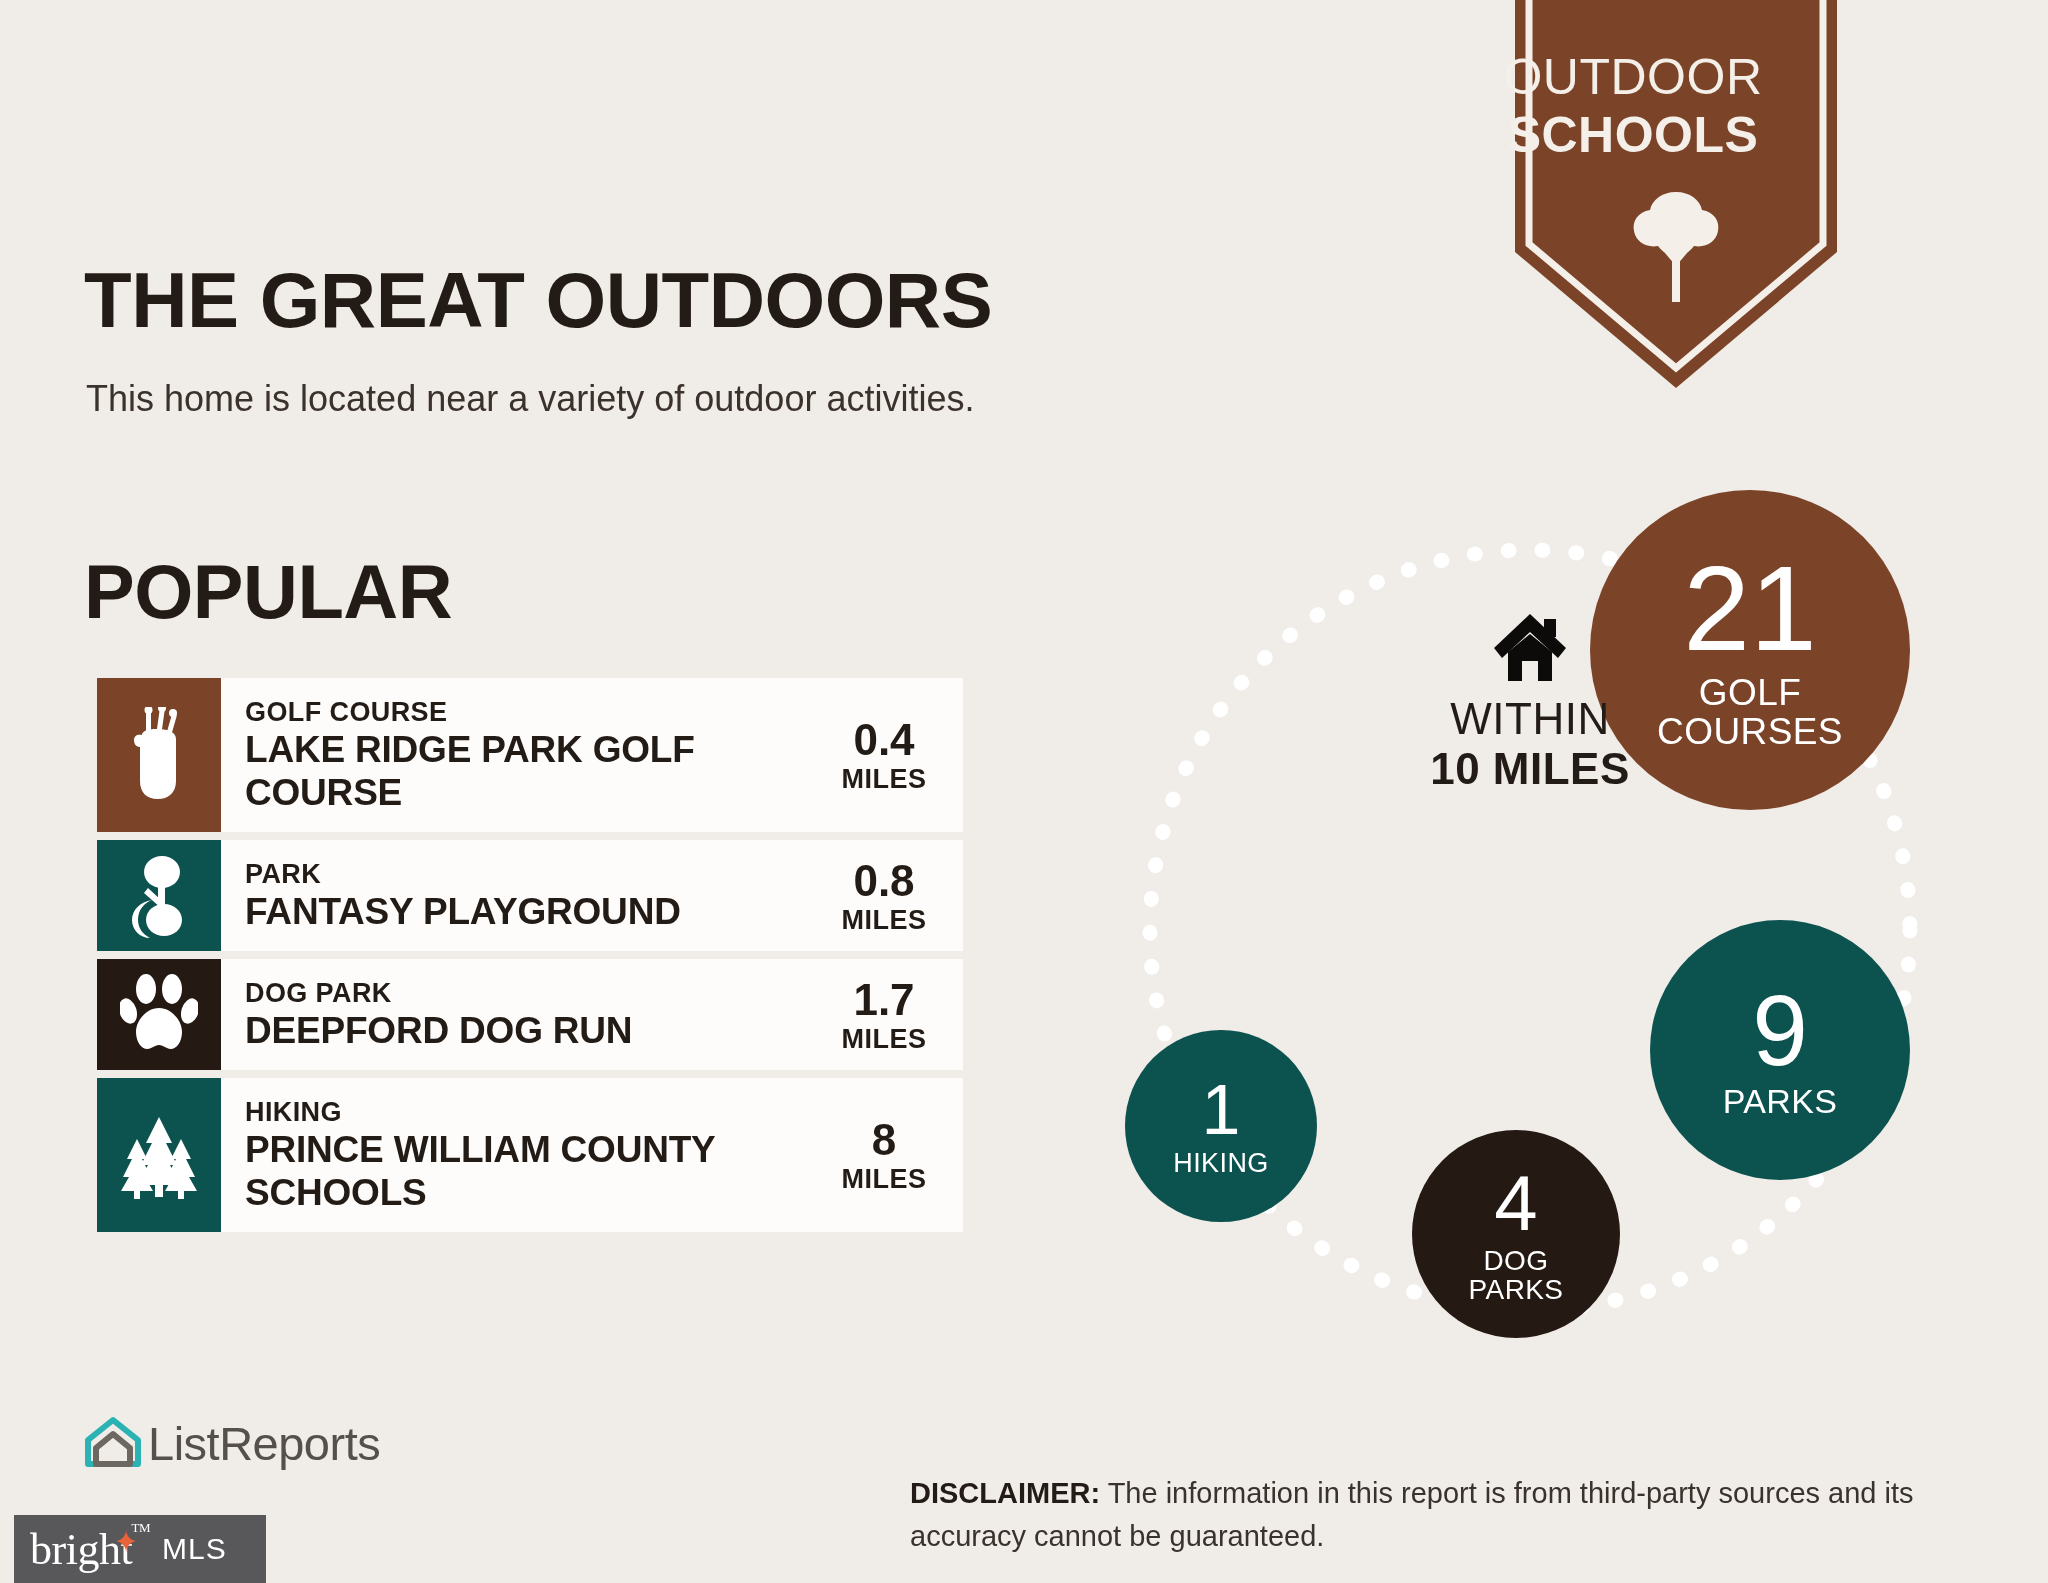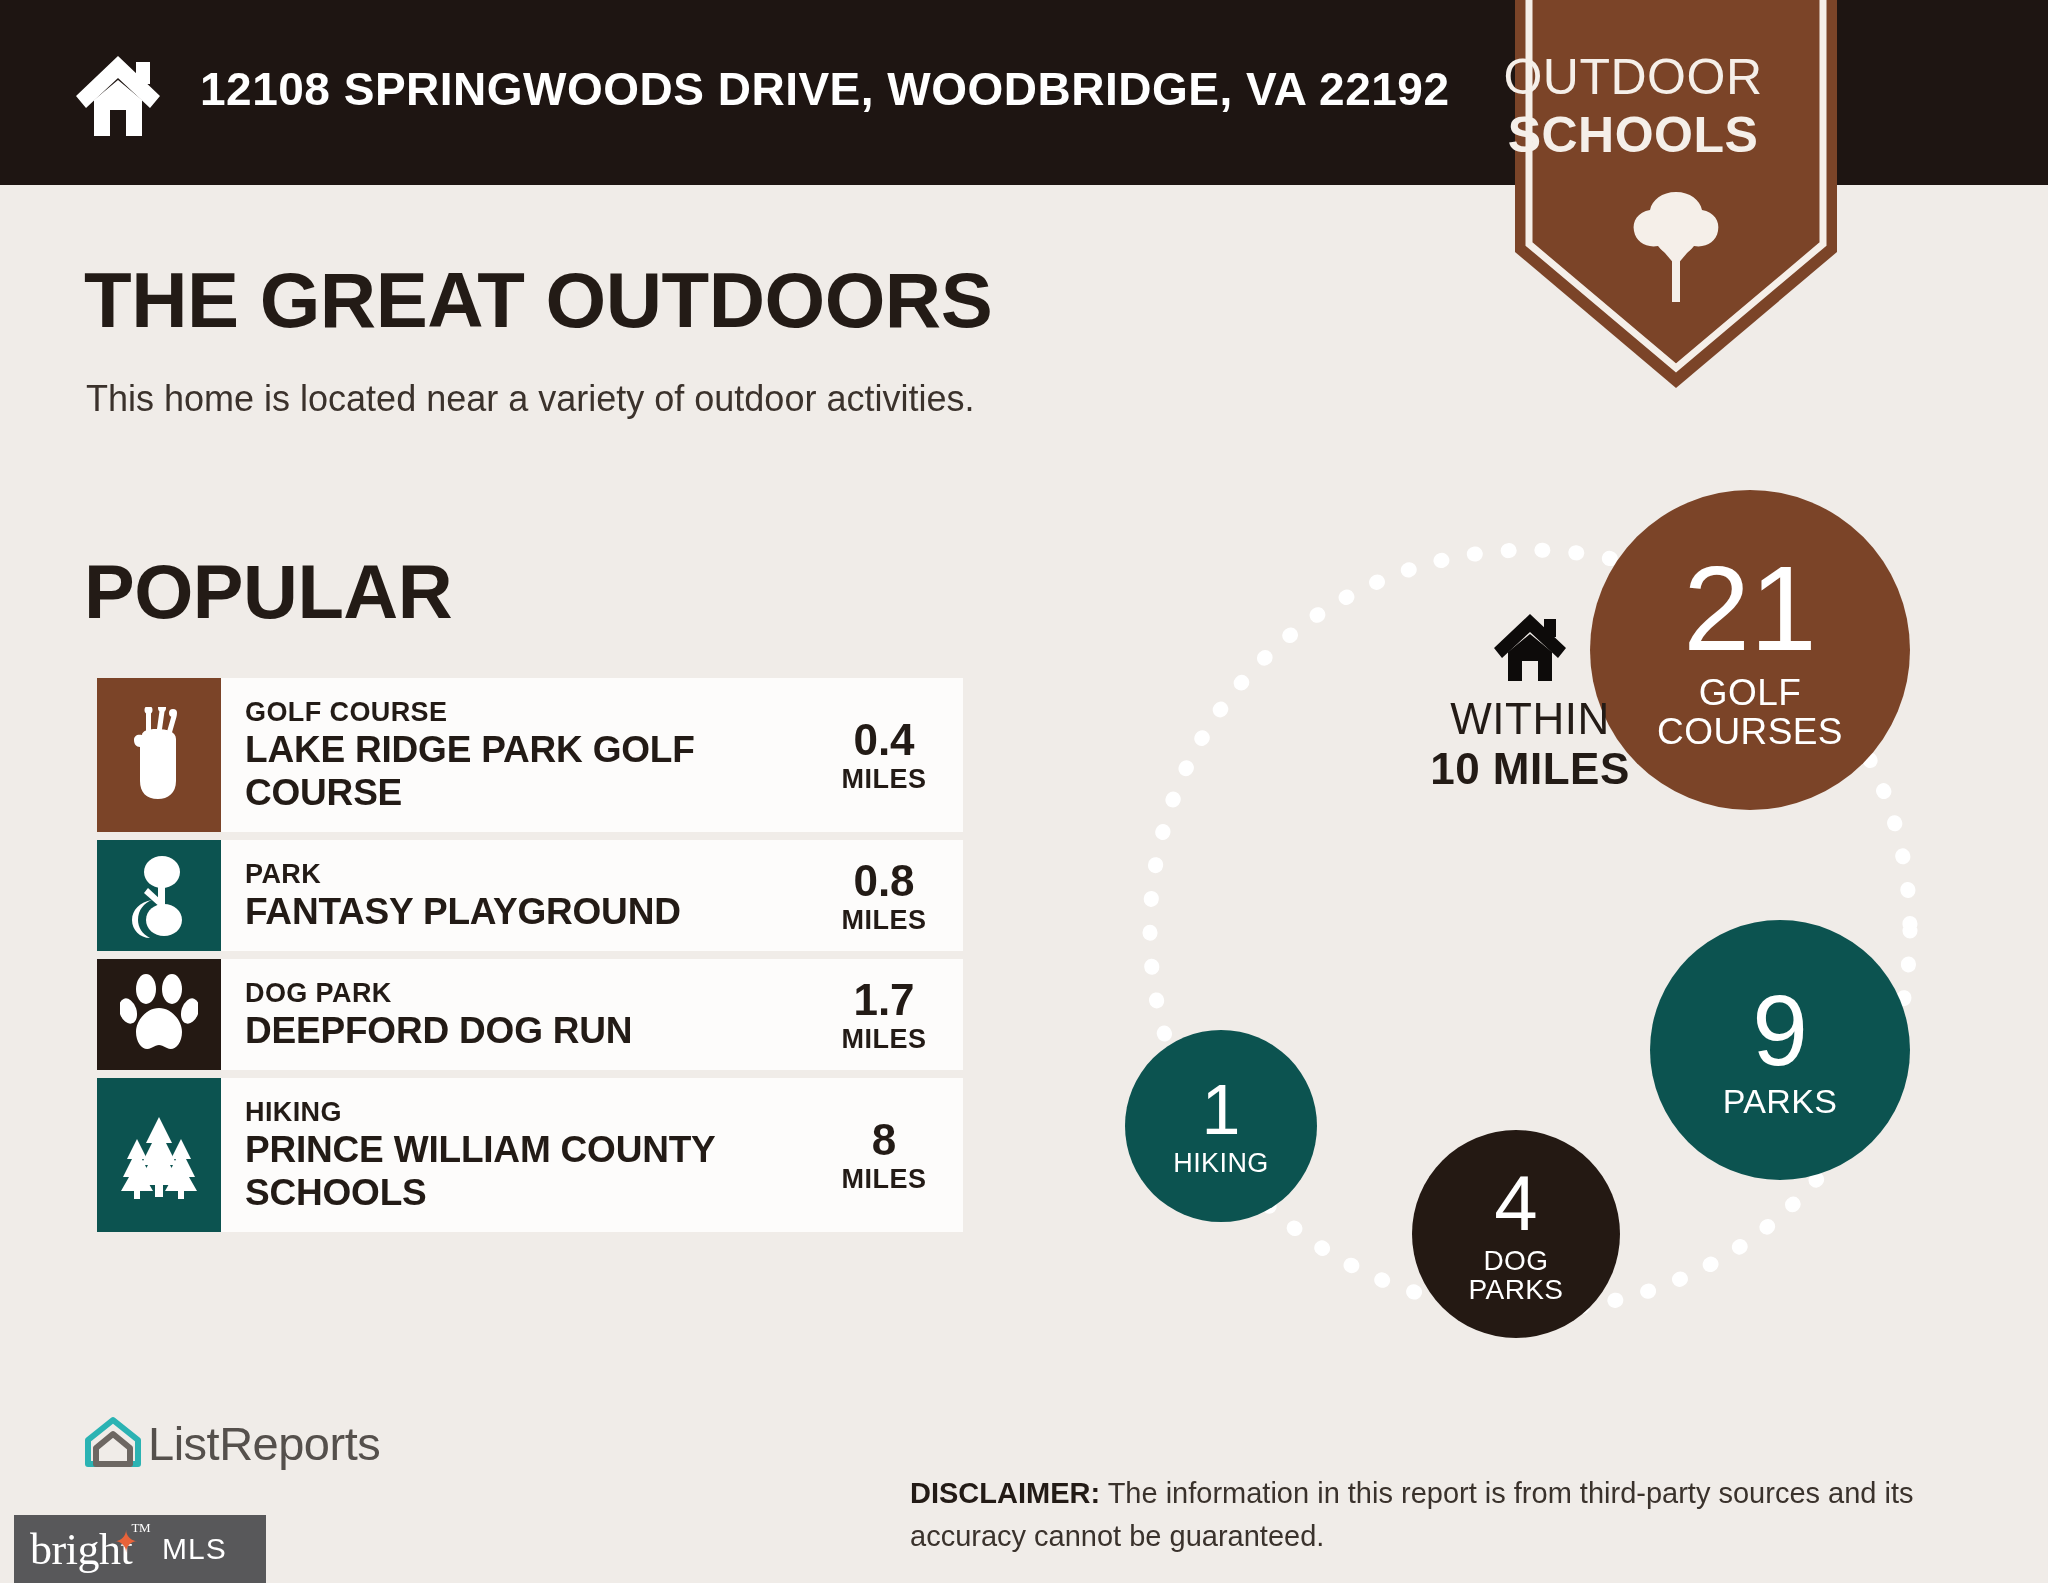--- a/index.html
+++ b/index.html
@@ -286,30 +286,20 @@
     line-height: 43px;
     color: #3a322c;
   }
   .disclaimer b { font-weight: bold; color: #231b16; }
 </style>
 </head>
 <body>
 
 <div id="page">
 
-  <div class="header-bar">
-    <div class="header-home-icon">
-      <svg width="92" height="92" viewBox="0 0 92 92" aria-hidden="true">
-        <path fill="#ffffff" d="M46 8 L4 48 L14 60 L46 30 L78 60 L88 48 Z"></path>
-        <rect x="64" y="14" width="14" height="22" fill="#ffffff"></rect>
-        <path fill="#ffffff" d="M22 52 L22 88 L38 88 L38 62 L54 62 L54 88 L70 88 L70 52 L46 32 Z"></path>
-      </svg>
-    </div>
-    <div class="header-address">12108 SPRINGWOODS DRIVE, WOODBRIDGE, VA 22192</div>
-  </div>
 
   <div class="badge">
     <svg width="322" height="388" viewBox="0 0 322 388" aria-hidden="true">
       <path fill="#7b4428" d="M0 0 L322 0 L322 252 L161 388 L0 252 Z"></path>
       <path fill="none" stroke="#f5efe9" stroke-width="7" d="M14 0 L14 244 L161 368 L308 244 L308 0"></path>
       <g transform="translate(161,240)">
         <path fill="#f5efe9" d="M0,-48 C14,-48 24,-40 26,-30 C38,-28 44,-19 42,-9 C40,2 30,8 18,6 C12,14 4,16 0,16 C-4,16 -12,14 -18,6 C-30,8 -40,2 -42,-9 C-44,-19 -38,-28 -26,-30 C-24,-40 -14,-48 0,-48 Z"></path>
         <rect x="-4" y="6" width="8" height="56" fill="#f5efe9"></rect>
         <path fill="#f5efe9" d="M0,26 L-17,6 L-13,3 L0,19 Z"></path>
         <path fill="#f5efe9" d="M0,26 L17,6 L13,3 L0,19 Z"></path>

